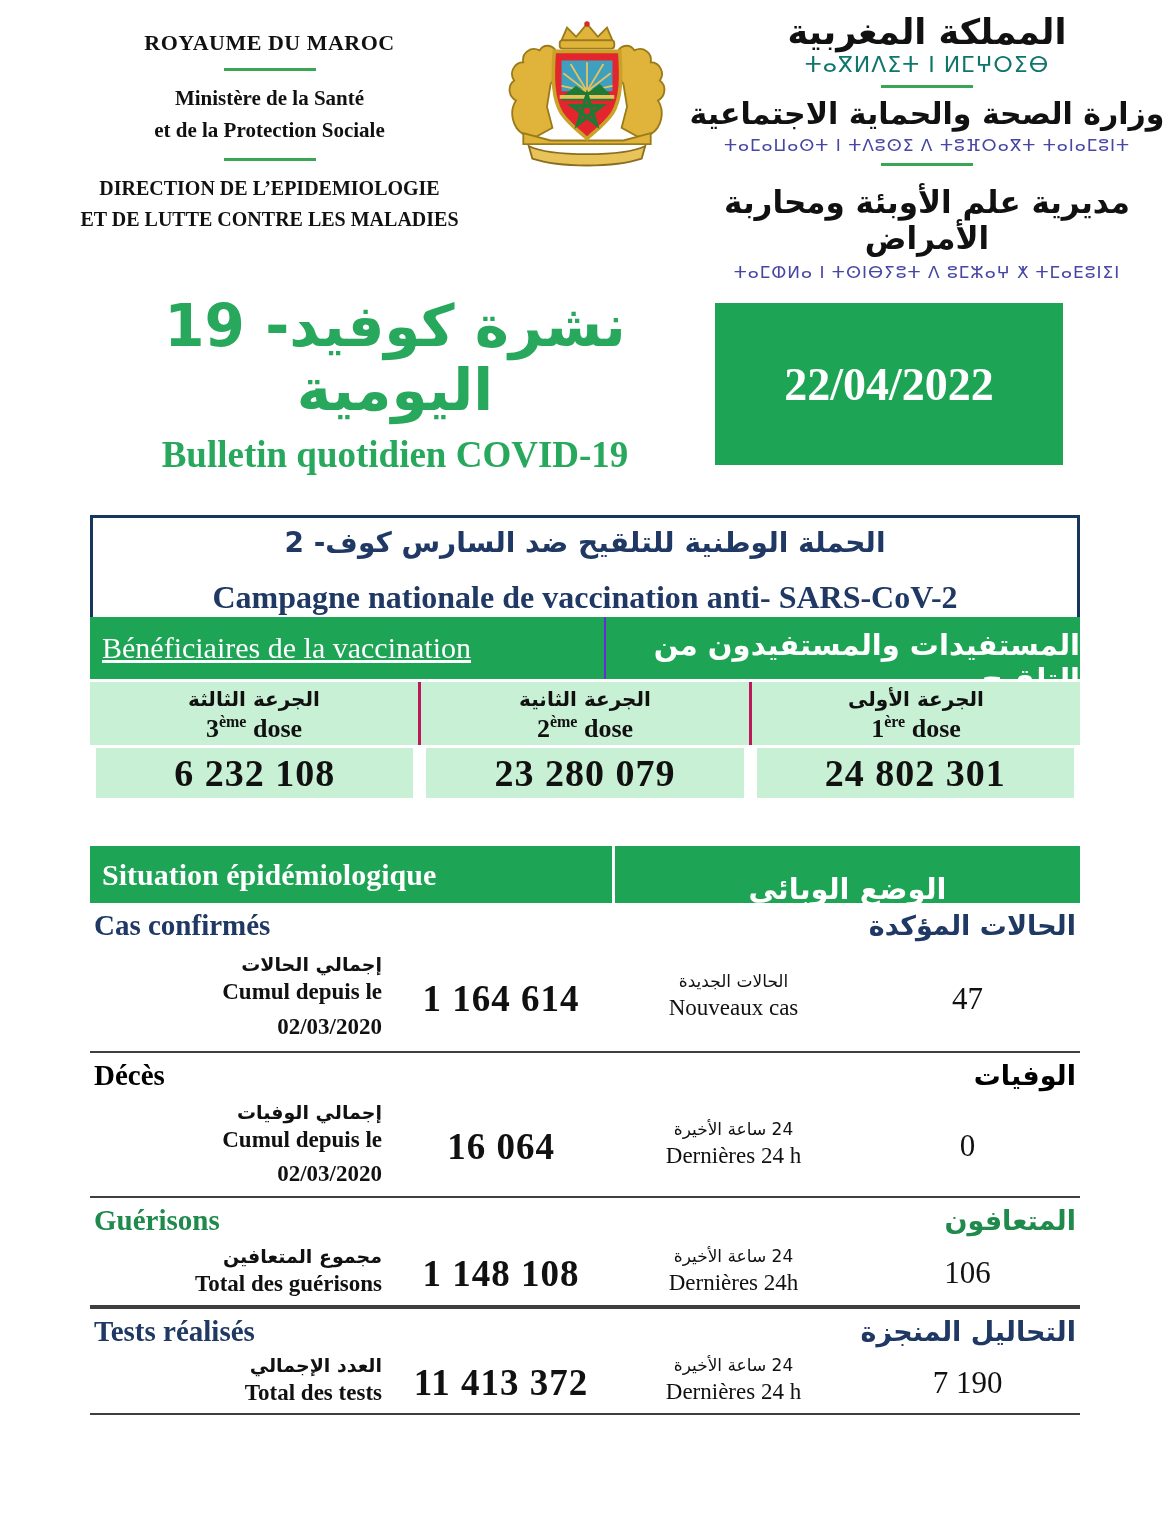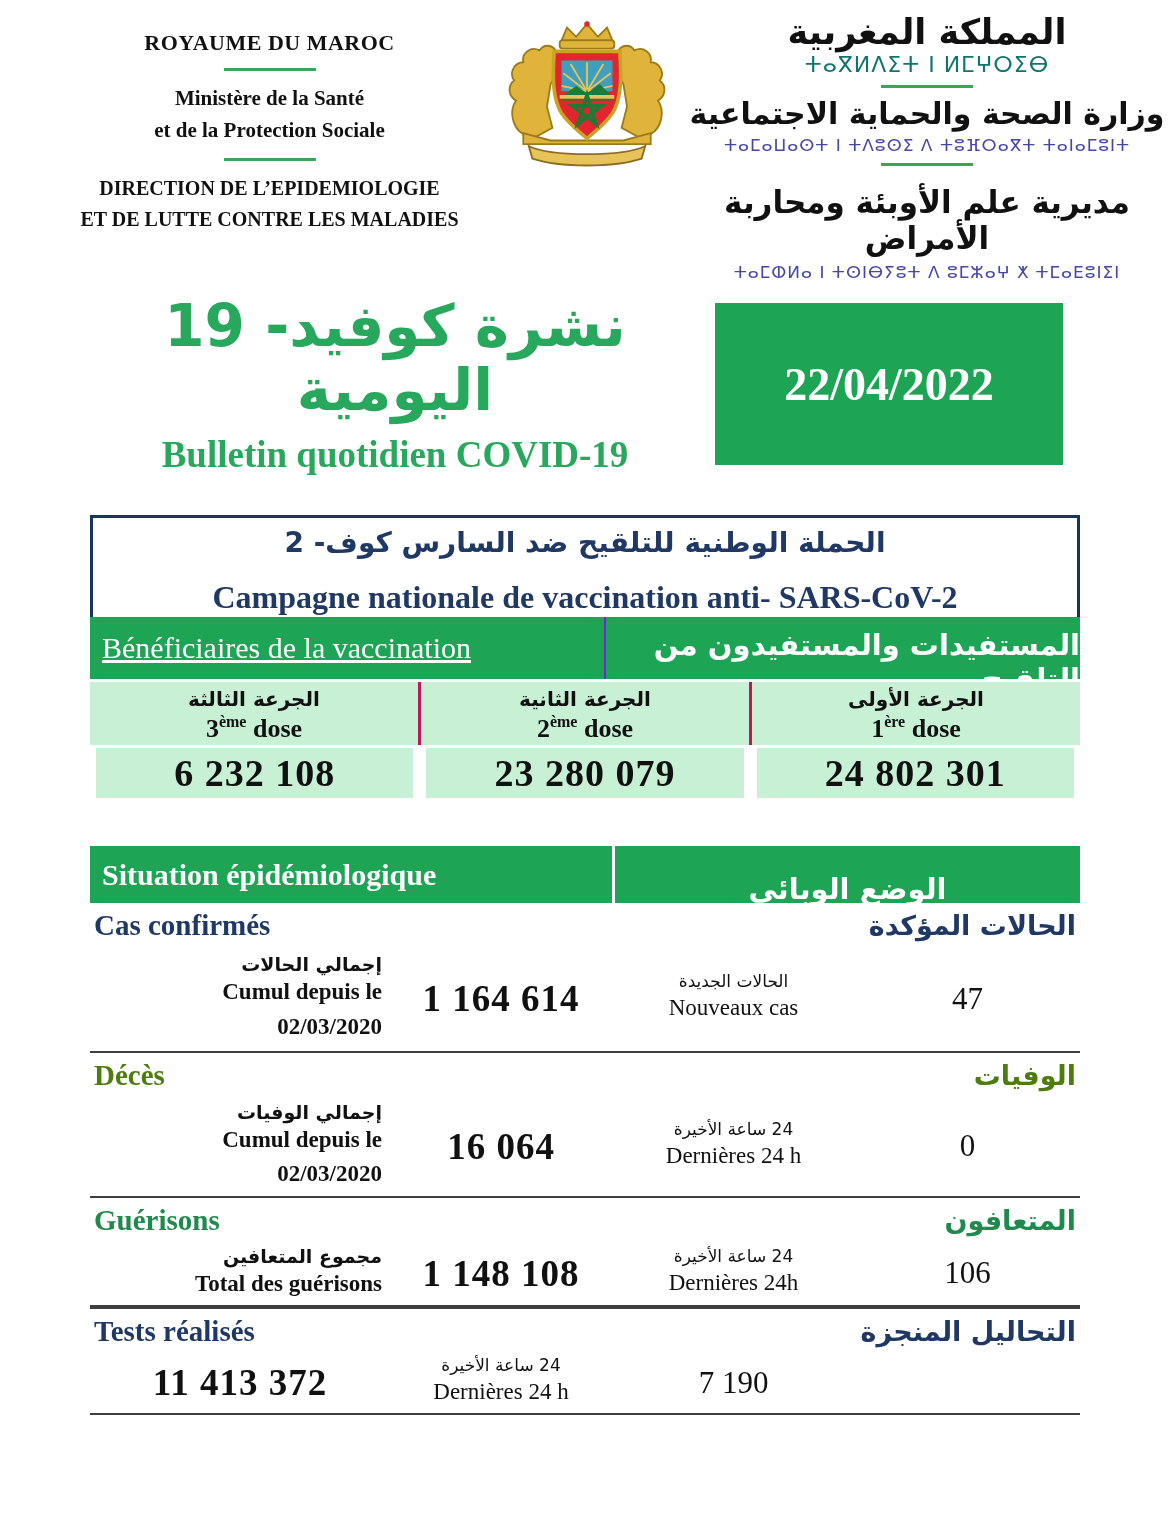--- a/index.html
+++ b/index.html
@@ -66,21 +66,21 @@
 
   .dose-values { position:absolute; left:96px; top:748px; width:978px; height:50px; display:flex; gap:13px; }
   .dose-val { flex:1; background:#c8f0d4; text-align:center; font-size:38px; font-weight:bold; line-height:50px; letter-spacing:1px; }
 
   
   .epi { position:absolute; left:90px; top:903px; width:990px; }
   .sec-title { display:flex; justify-content:space-between; align-items:center; padding:6px 4px 4px; }
   .sec-title .st-fr { font-size:29px; font-weight:bold; }
   .sec-title .st-ar { font-size:27px; font-weight:bold; }
   .c-navy { color:#1f3864; }
-  .c-red { color:#4d7c0f; }
+  .c-red { color:#000000; }
   .c-green { color:#1f8a4c; }
 
   .datarow { display:grid; grid-template-columns:300px 222px 243px 225px; align-items:center; }
   .datarow .lbl-left { text-align:right; padding-right:8px; font-weight:bold; }
   .lbl-left .la { font-size:19px; }
   .lbl-left .lf { font-size:23px; line-height:1.5; }
   .datarow .big-num { text-align:center; font-size:37px; font-weight:bold; letter-spacing:1px; }
   .datarow .lbl-right { text-align:center; }
   .lbl-right .ra { font-size:17px; }
   .lbl-right .rf { font-size:23px; line-height:1.5; }
@@ -258,20 +258,24 @@
     </div>
     <div class="rule"></div>
 
     <div class="rule"></div>
 
     <div class="sec-title c-navy">
       <span class="st-fr">Tests réalisés</span>
       <span class="st-ar ar">التحاليل المنجزة</span>
     </div>
     <div class="datarow h-test">
+      <div class="lbl-left">
+        <div class="ar la">العدد الإجمالي</div>
+        <div class="lf">Total des tests</div>
+      </div>
       <div class="big-num">11 413 372</div>
       <div class="lbl-right">
         <div class="ar ra">24 ساعة الأخيرة</div>
         <div class="rf">Dernières 24 h</div>
       </div>
       <div class="small-num">7 190</div>
     </div>
     <div class="rule"></div>
 
   </div>

